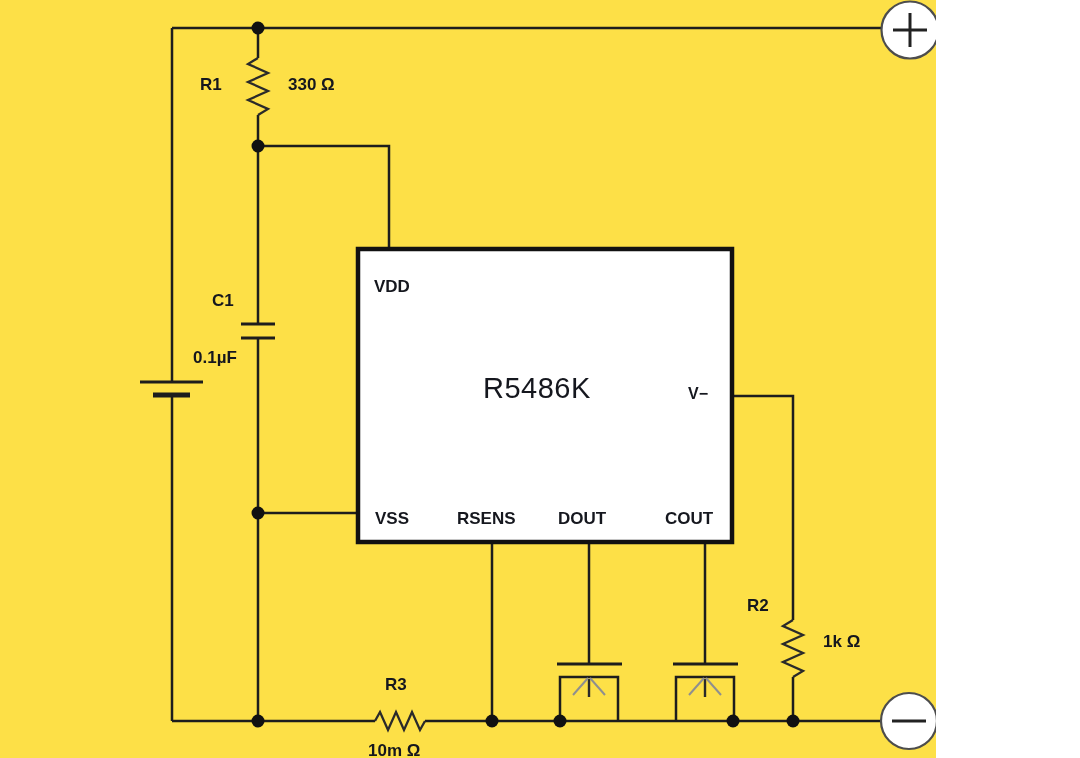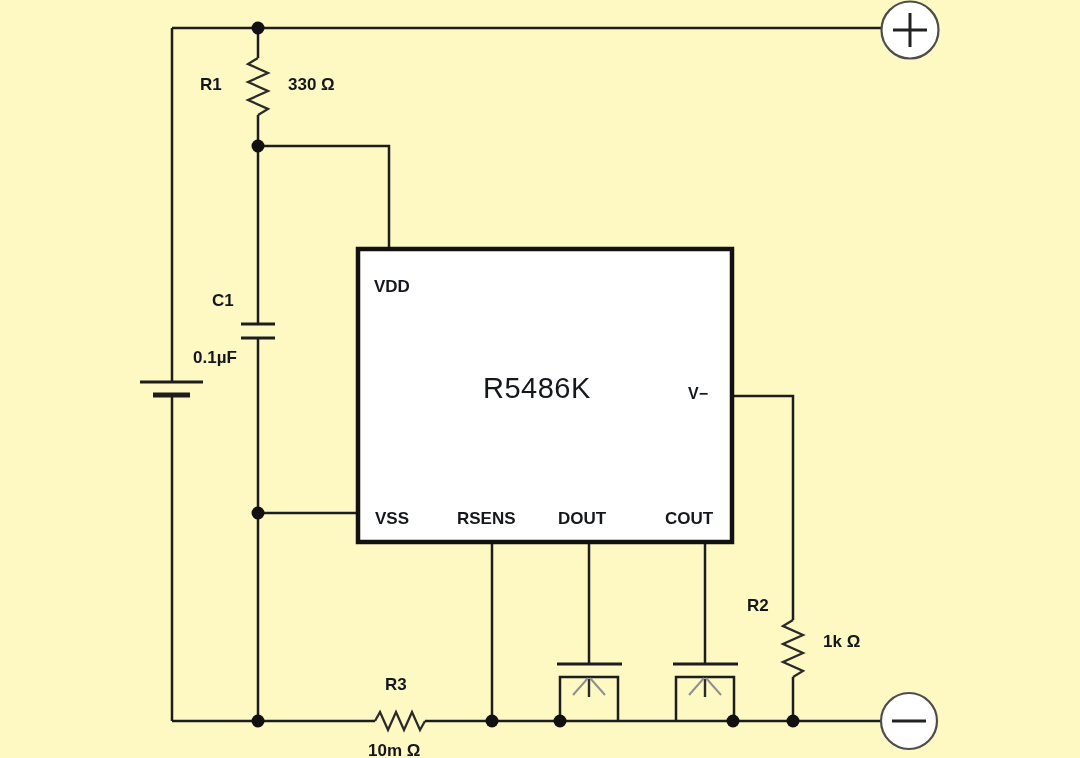--- a/index.html
+++ b/index.html
@@ -2,23 +2,23 @@
 <html><head>
 <meta charset="utf-8">
 <style>
   html, body {
     margin: 0;
     padding: 0;
     background: #ffffff;
   }
   .canvas {
     position: relative;
-    width: 1080px;
+    width: 936px;
     height: 758px;
-    background: #fef9c3;
+    background: #fde047;
     overflow: hidden;
     font-family: "Liberation Sans", sans-serif;
   }
   svg text {
     font-family: "Liberation Sans", sans-serif;
     font-weight: 700;
     font-size: 17px;
     fill: #15171e;
   }
   svg text.ic-name {

